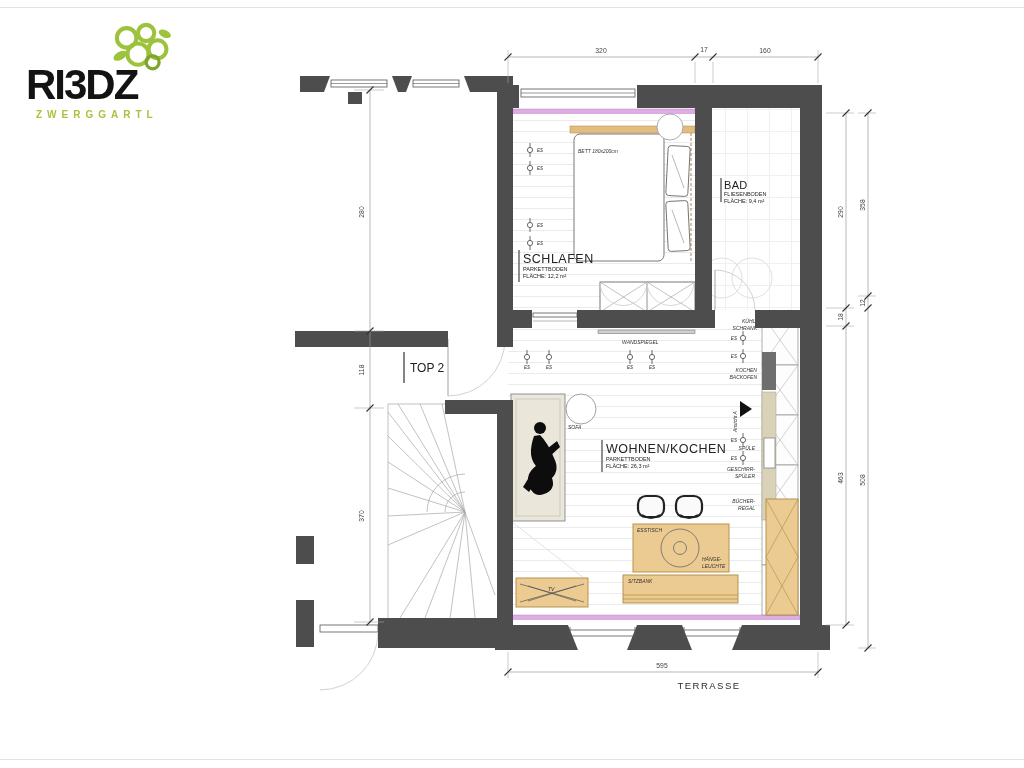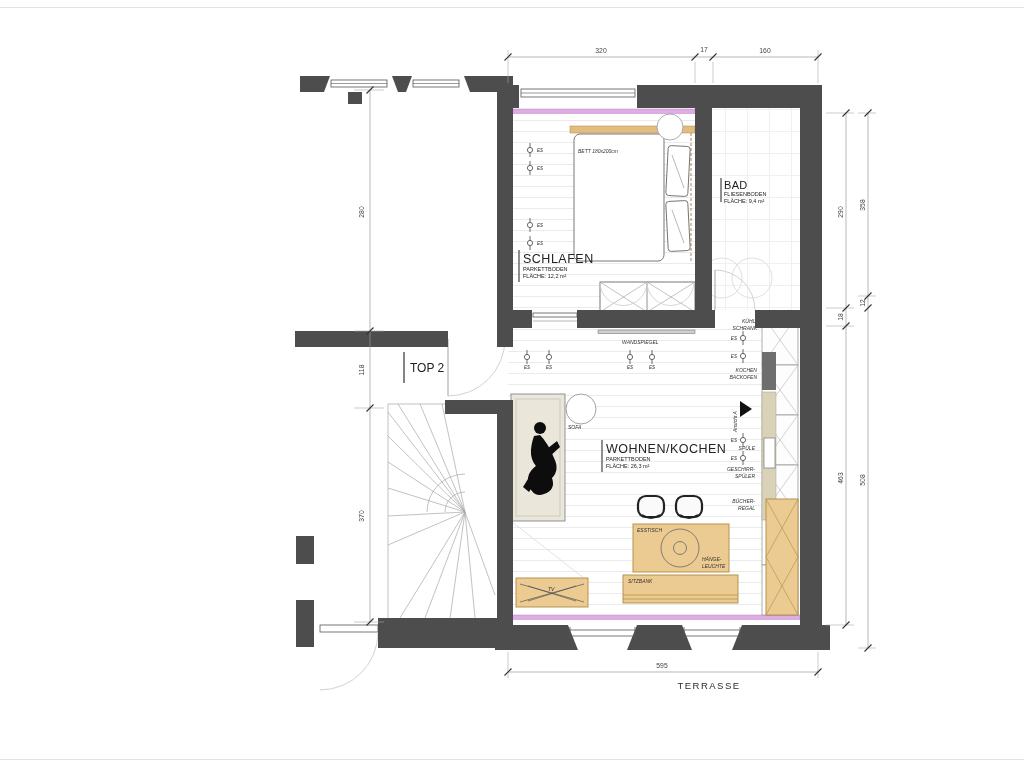--- a/index.html
+++ b/index.html
@@ -32,20 +32,37 @@
   .furn{fill:#eccb92;stroke:#b08c42;stroke-width:.9;}
   .thin{stroke:#555;stroke-width:.8;fill:#fff;}
 </style>
 </head>
 <body>
 
 <div class="page">
   <div class="rule top"></div>
   <div class="rule bottom"></div>
 
+  <div class="logo">
+    <svg class="ornament" width="120" height="52" viewBox="0 0 120 64">
+      <g stroke="#9dc23c" stroke-width="5" fill="none">
+        <circle cx="46" cy="22" r="12"></circle>
+          <circle cx="70" cy="16" r="10"></circle>
+        <circle cx="60" cy="42" r="13"></circle>
+          <circle cx="84" cy="36" r="11"></circle>
+      </g>
+      <g fill="#9dc23c">
+        <ellipse cx="38" cy="44" rx="9" ry="5" transform="rotate(-30 38 44)"></ellipse>
+        <ellipse cx="93" cy="17" rx="8" ry="4.5" transform="rotate(25 93 17)"></ellipse>
+      </g>
+      <circle cx="78" cy="52" r="8" fill="none" stroke="#7fa52f" stroke-width="4"></circle>
+    </svg>
+    <div class="brand">RI3DZ</div>
+    <div class="sub">ZWERGGARTL</div>
+  </div>
 
   <svg class="plan" width="1024" height="768" viewBox="0 0 1024 768">
     <defs>
       <pattern id="parquet" width="8" height="11" patternUnits="userSpaceOnUse">
         <path d="M0,10.5 H8" stroke="#ebebeb" stroke-width="1"></path>
       </pattern>
       <pattern id="tiles" width="22" height="22" patternUnits="userSpaceOnUse">
         <path d="M21.5,0 V22 M0,21.5 H22" stroke="#f0f0f0" stroke-width="1"></path>
       </pattern>
     </defs>

